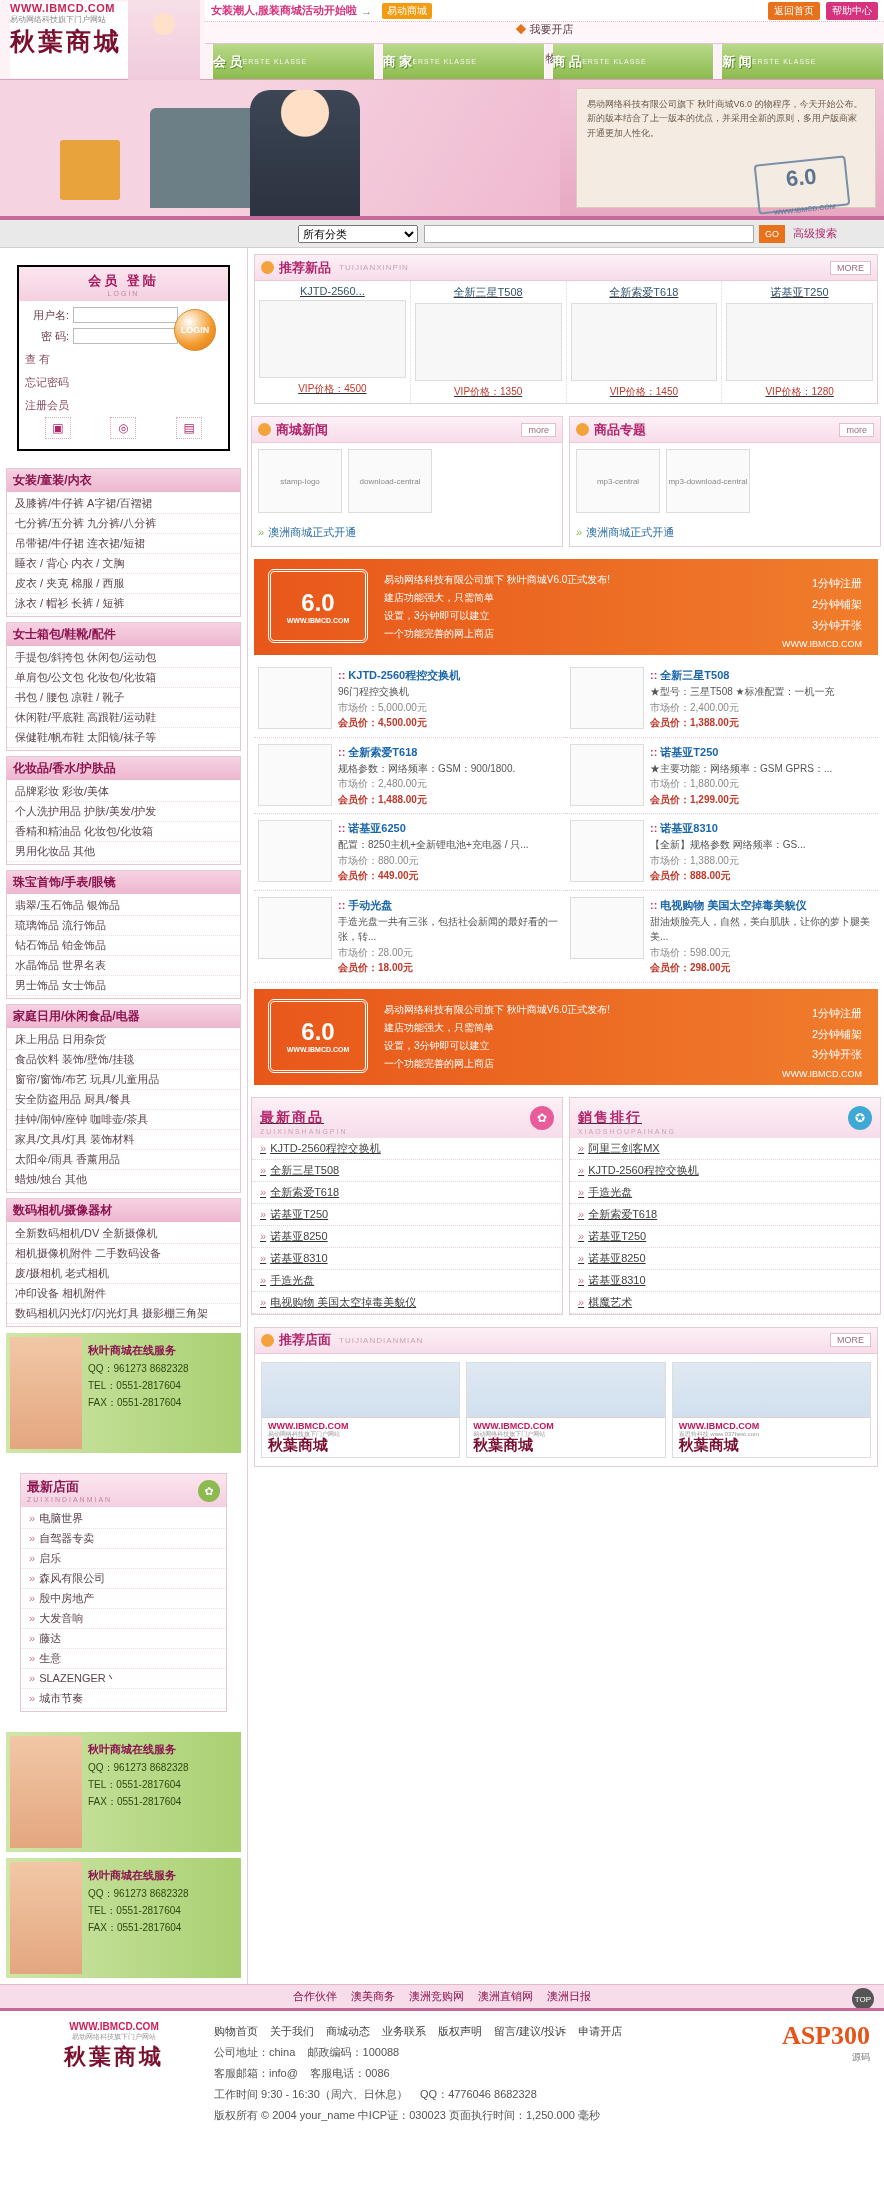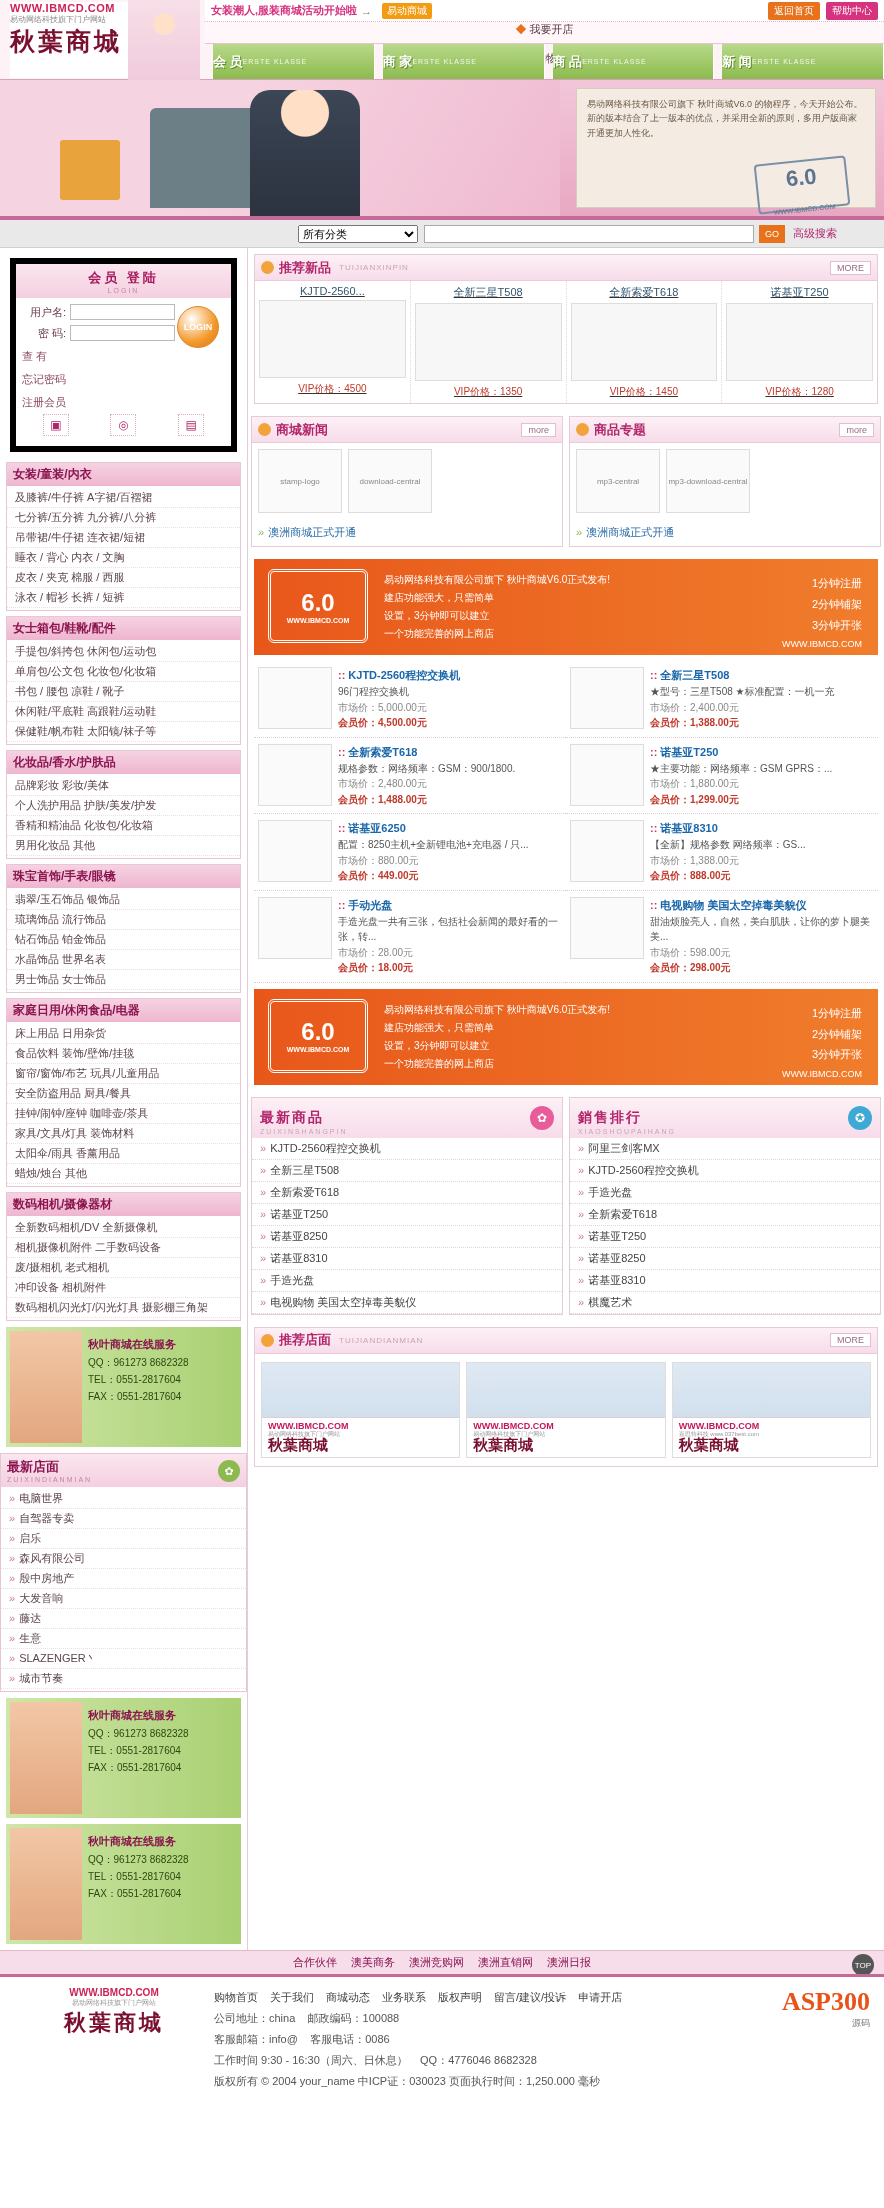--- a/index.html
+++ b/index.html
@@ -60,21 +60,21 @@
   .searchstrip input[type=text] { height:18px; width:330px; font-size:11px; border:1px solid #aaa; margin-left:6px; }
   .searchstrip .go { margin-left:5px; width:26px; height:18px; background:#e8721c; color:#fff; border:none; font-size:9px; cursor:pointer;}
   .searchstrip .adv { margin-left:8px; color:#b2256b; font-size:11px; cursor:pointer; }
 
   
   .body2 { display:flex; width:884px; }
   .leftcol { width:248px; background:#fff; border-right:1px solid #e3cdd7; }
   .rightcol { width:636px; background:#fff; }
 
   
-  .lbox { border:6px solid #000000; margin:10px; }
+  .lbox { border:2px solid #000000; margin:17px; }
   .lbox-h { background:linear-gradient(#fbe6ef,#f4cfe0); height:34px; display:flex; flex-direction:column; align-items:center; justify-content:center; }
   .lbox-h .cn { font-size:13px; color:#a8195e; font-weight:bold; letter-spacing:3px;}
   .lbox-h .en { font-size:7px; color:#c187a4; letter-spacing:2px; }
   .lbox-b { padding:6px; position:relative; }
   .frow { display:flex; align-items:center; margin-bottom:5px; font-size:11px; color:#6b3c4e; }
   .frow label { width:48px; text-align:right; padding-right:4px; }
   .frow input { height:16px; width:105px; border:1px solid #bbb; font-size:11px; }
   .loginbtn { position:absolute; right:12px; top:8px; width:42px; height:42px; border-radius:50%;
       background:radial-gradient(circle at 35% 30%,#fff,#f39a2a 60%,#d9761a); color:#fff; font-size:9px;
       display:flex; align-items:center; justify-content:center; font-weight:bold; cursor:pointer; border:1px solid #e0892a;}
@@ -88,21 +88,21 @@
   .cat-h { background:linear-gradient(#f6d2e2,#eeb6cf); color:#8c1550; font-weight:bold; font-size:12px; padding:3px 6px; }
   .cat-b { padding:2px 0; }
   .cat-b .line { padding:2px 8px; font-size:11px; color:#5c4450; border-bottom:1px dotted #f0dde5; cursor:pointer; }
 
   
   .qqcard { margin:6px; height:120px; position:relative; background:linear-gradient(90deg,#cfe6a8,#a9d072); overflow:hidden; }
   .qqcard .photo { position:absolute; left:4px; top:4px; width:72px; height:112px; background:linear-gradient(#f2c7a6,#e3a77f); }
   .qqcard .txt { position:absolute; left:82px; top:8px; color:#2c4a10; font-size:10px; line-height:1.7; }
   .qqcard .t1 { color:#8c1550; font-weight:bold; font-size:11px; }
 
-  .shopbox { margin:0; border:1px solid #e7c6d5; }
+  .shopbox { margin:20px; border:1px solid #e7c6d5; }
   .shopbox-h { background:linear-gradient(#fbe6ef,#f4cfe0); padding:4px 6px; position:relative; }
   .shopbox-h .cn { color:#8c1550; font-weight:bold; font-size:13px; }
   .shopbox-h .en { font-size:7px; color:#c187a4; letter-spacing:2px; }
   .shopbox-h .circ { position:absolute; right:6px; top:6px; width:22px; height:22px; border-radius:50%; background:#8cba4e; color:#fff; font-size:11px; display:flex; align-items:center; justify-content:center;}
   .shopbox ul { list-style:none; margin:0; padding:2px 0; }
   .shopbox li { font-size:11px; padding:2px 8px; color:#5c4450; border-bottom:1px dotted #f0dde5; cursor:pointer; }
   .shopbox li:before { content:"»"; color:#c77a9a; margin-right:4px; }
 
   
   .panel { margin:6px; border:1px solid #e3cdd7; }
@@ -138,21 +138,21 @@
 
   .gridprod { display:flex; flex-wrap:wrap; margin:0 6px; }
   .gitem { width:50%; display:flex; border-bottom:1px dotted #e0cdd6; padding:6px 4px; }
   .gitem .ph { width:74px; height:62px; border:1px solid #ddd; background:#fafafa; margin-right:6px; flex:none; }
   .gitem .info { font-size:10px; line-height:1.55; color:#555; }
   .gitem .ttl { color:#1a66aa; font-weight:bold; font-size:11px; }
   .gitem .ttl:before { content:"::"; color:#cc3366; margin-right:3px;}
   .gitem .mk { color:#888; }
   .gitem .mb { color:#c0392b; font-weight:bold; }
 
-  .ranklists { display:flex; }
+  .ranklists { display:flex;text-decoration:underline; }
   .ranklists .panel { flex:1; margin:6px 3px; }
   .rank-h { height:40px; background:linear-gradient(#fdf0f6,#f7dcea); display:flex; align-items:center; padding:0 8px; position:relative;}
   .rank-h .cn { color:#b2256b; font-weight:bold; font-size:14px; letter-spacing:2px;}
   .rank-h .en { position:absolute; left:8px; bottom:3px; font-size:7px; color:#c9a3b4; letter-spacing:2px;}
   .rank-h .circ { position:absolute; right:8px; top:8px; width:24px; height:24px; border-radius:50%; background:#e85c9a; color:#fff; font-size:12px; display:flex; align-items:center; justify-content:center;}
   .rank-h .circ.blue { background:#3fa9d6; }
   .ranklists ul { list-style:none; margin:0; padding:0; }
   .ranklists li { font-size:11px; padding:3px 8px; border-bottom:1px dotted #e4d3db; color:#444; cursor:pointer;}
   .ranklists li:before { content:"»"; color:#c77a9a; margin-right:4px;}
 

